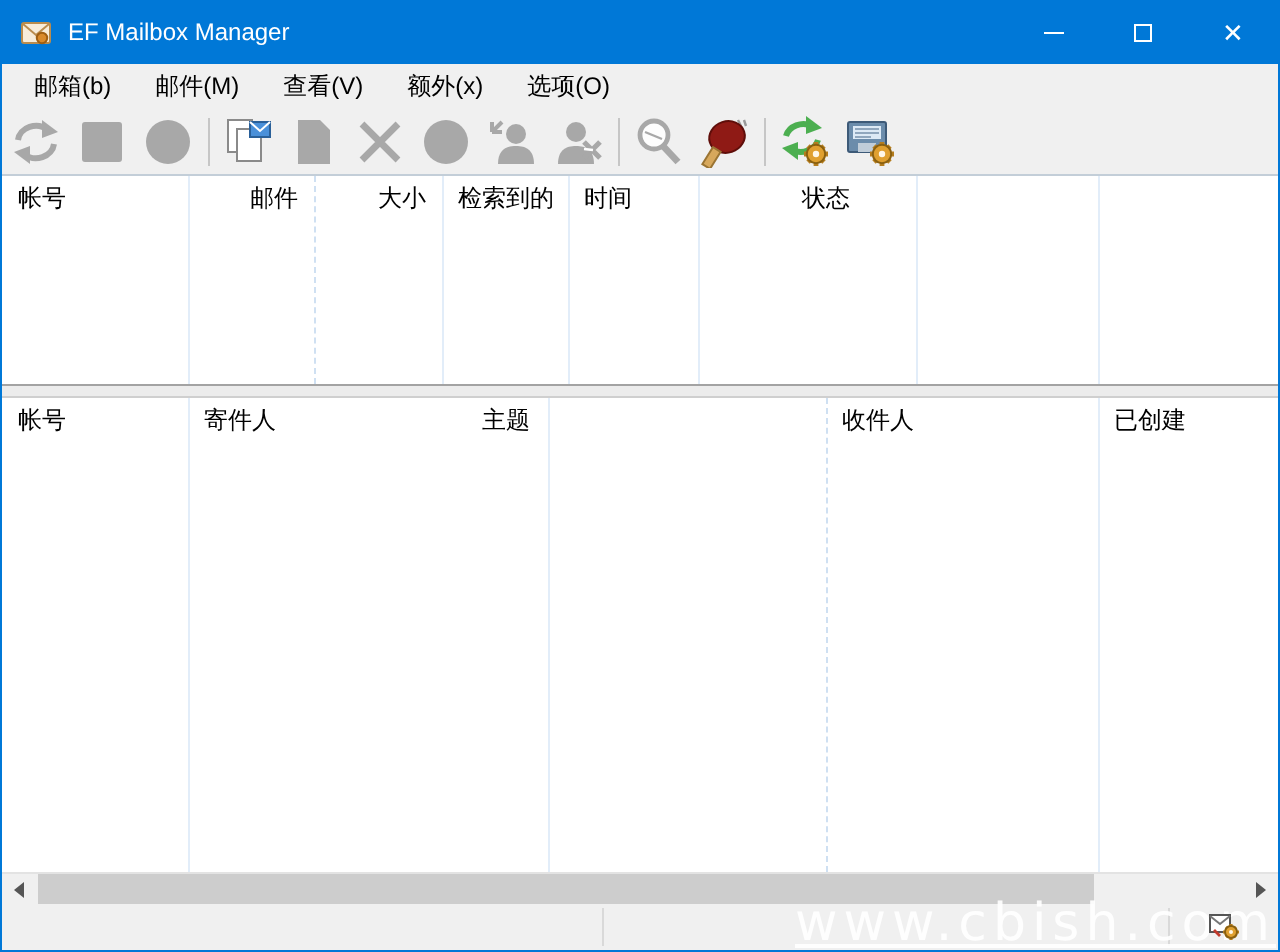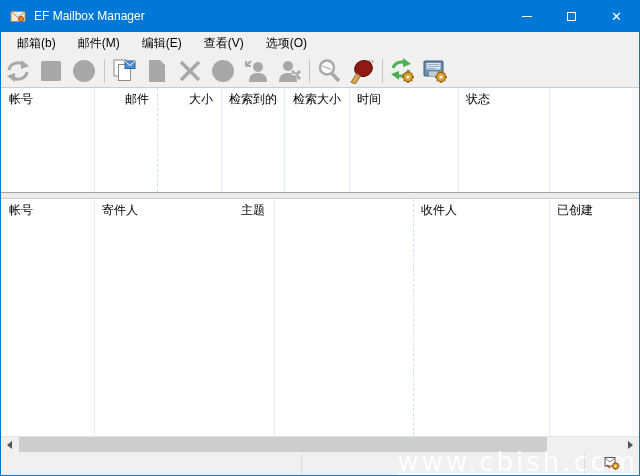--- a/index.html
+++ b/index.html
@@ -75,22 +75,22 @@
         </div>
       <div class="cap-btn">
           <span class="glyph-close">✕</span>
         </div>
     </div>
   </div>
 
   <div class="menubar">
     <div class="menu-item">邮箱(b)</div>
     <div class="menu-item">邮件(M)</div>
-    <div class="menu-item">编辑(E)</div>
     <div class="menu-item">查看(V)</div>
+    <div class="menu-item">额外(x)</div>
     <div class="menu-item">选项(O)</div>
     <div class="menu-spacer"></div>
   </div>
 
   <div class="toolbar">
     <div class="tb-btn">
       <svg width="26" height="26" viewBox="0 0 26 26">
         <path d="M4 12 A9 8 0 0 1 19 7" fill="none" stroke="#a8a8a8" stroke-width="3"></path>
         <polygon points="16,2 24,8 16,11" fill="#a8a8a8"></polygon>
         <path d="M22 14 A9 8 0 0 1 7 19" fill="none" stroke="#a8a8a8" stroke-width="3"></path>
@@ -196,21 +196,20 @@
     <div class="vline" style="left:220px"></div>
     <div class="vline" style="left:283px"></div>
     <div class="vline" style="left:348px"></div>
     <div class="vline" style="left:457px"></div>
     <div class="vline" style="left:548px"></div>
     <div class="hdr-row">
       <div class="hdr-cell" style="width:93px">帐号</div>
       <div class="hdr-cell right" style="width:63px">邮件</div>
       <div class="hdr-cell right" style="width:64px">大小</div>
       <div class="hdr-cell right" style="width:63px">检索到的</div>
-      <div class="hdr-cell right" style="width:65px">检索大小</div>
       <div class="hdr-cell" style="width:109px">时间</div>
       <div class="hdr-cell" style="width:91px">状态</div>
       <div class="hdr-cell" style="flex:1"></div>
     </div>
     <div class="list-body"></div>
   </div>
 
   <div class="splitter"></div>
 
   <div class="panel panel-lower">

